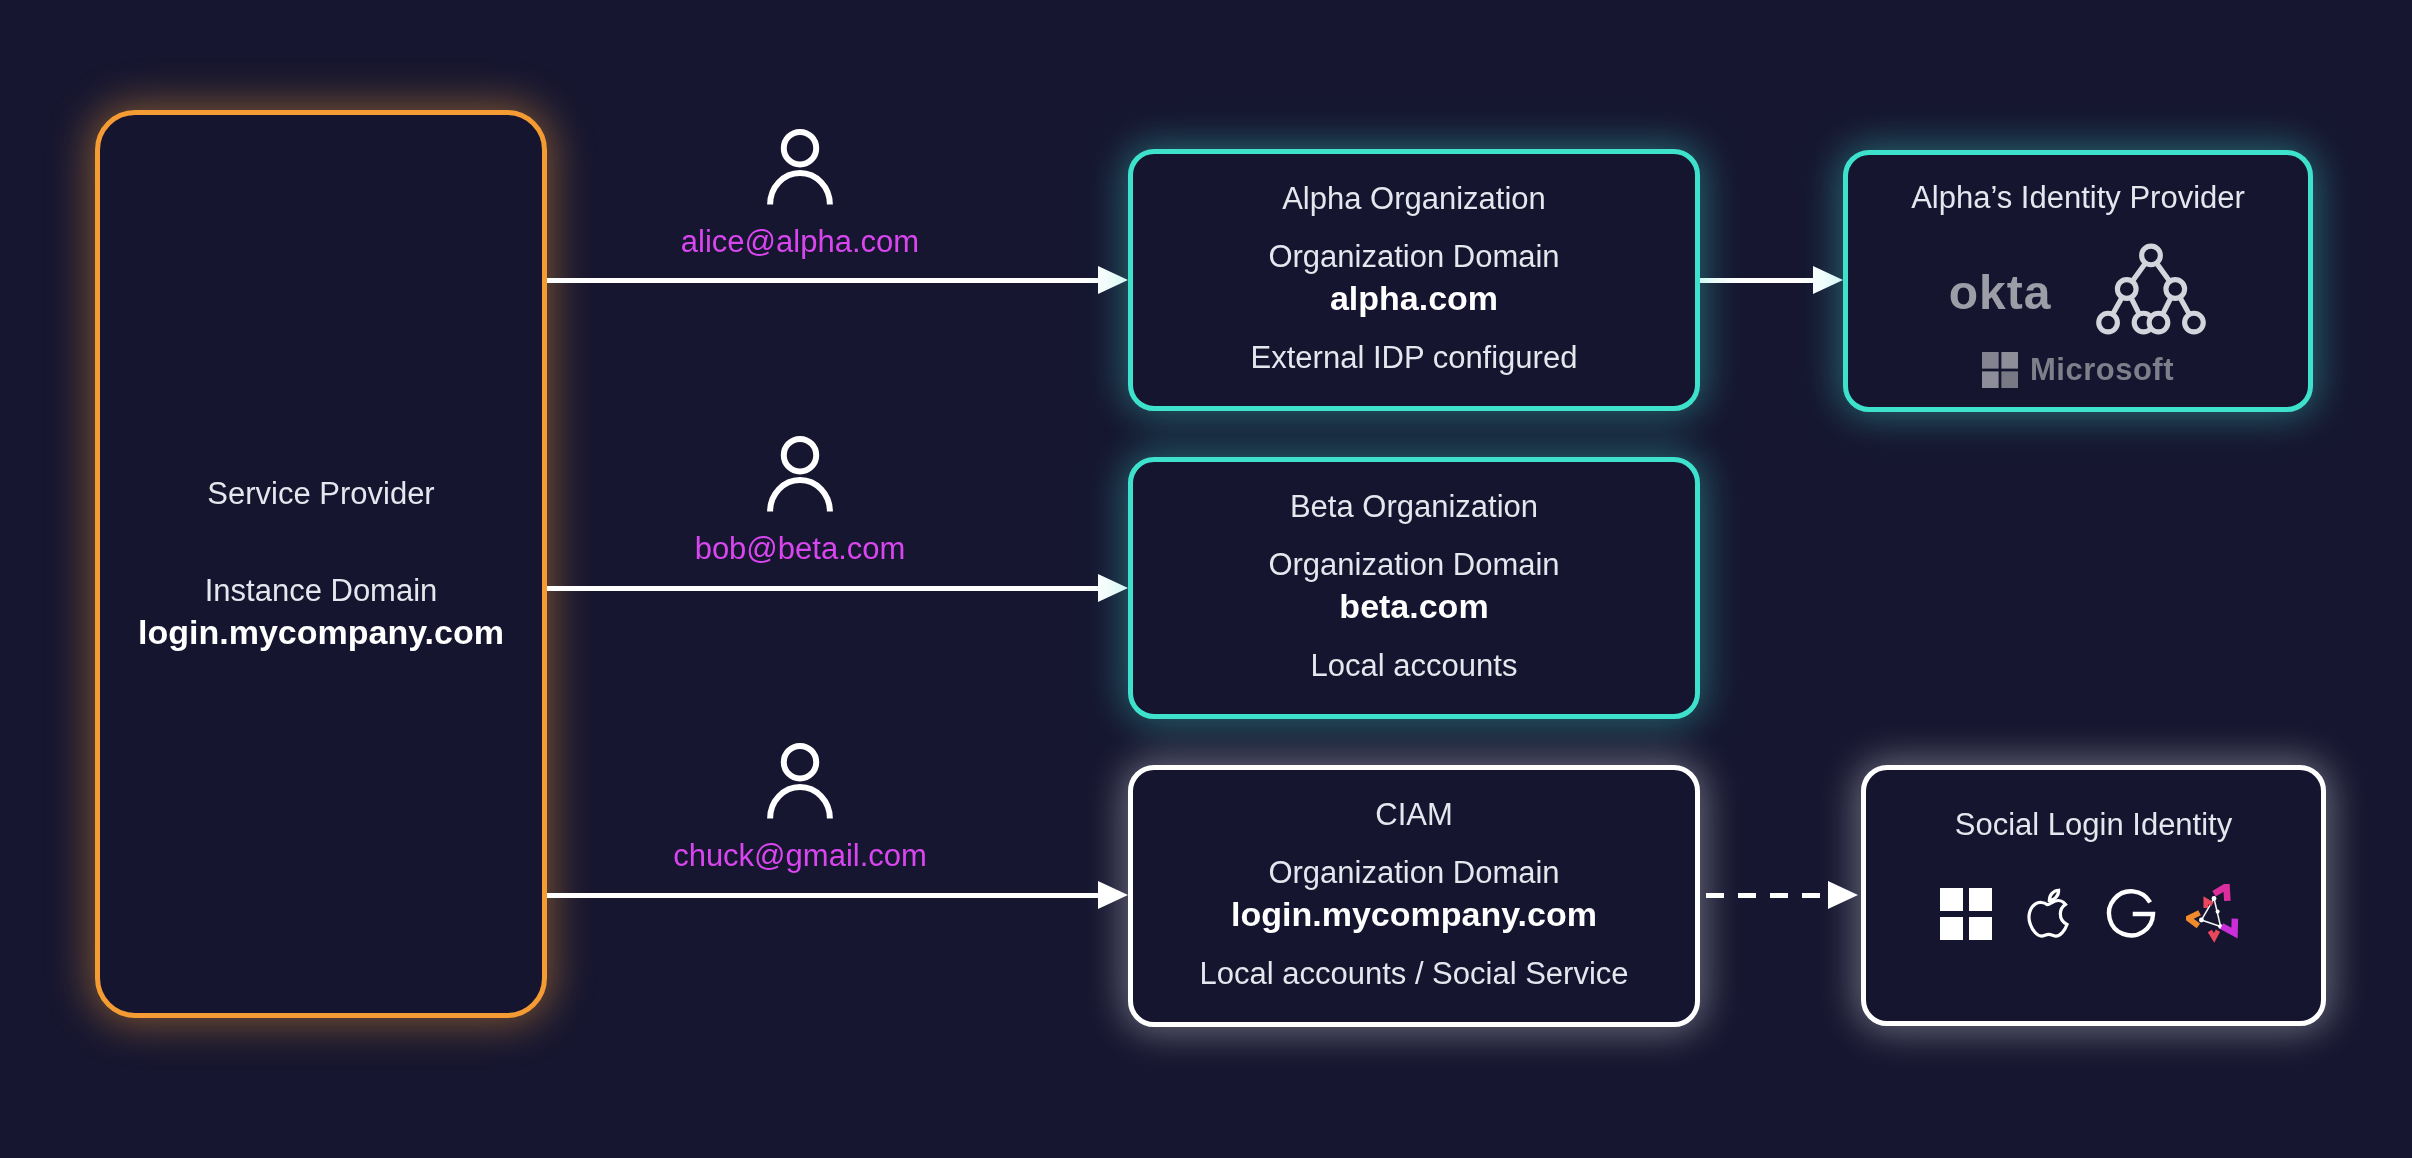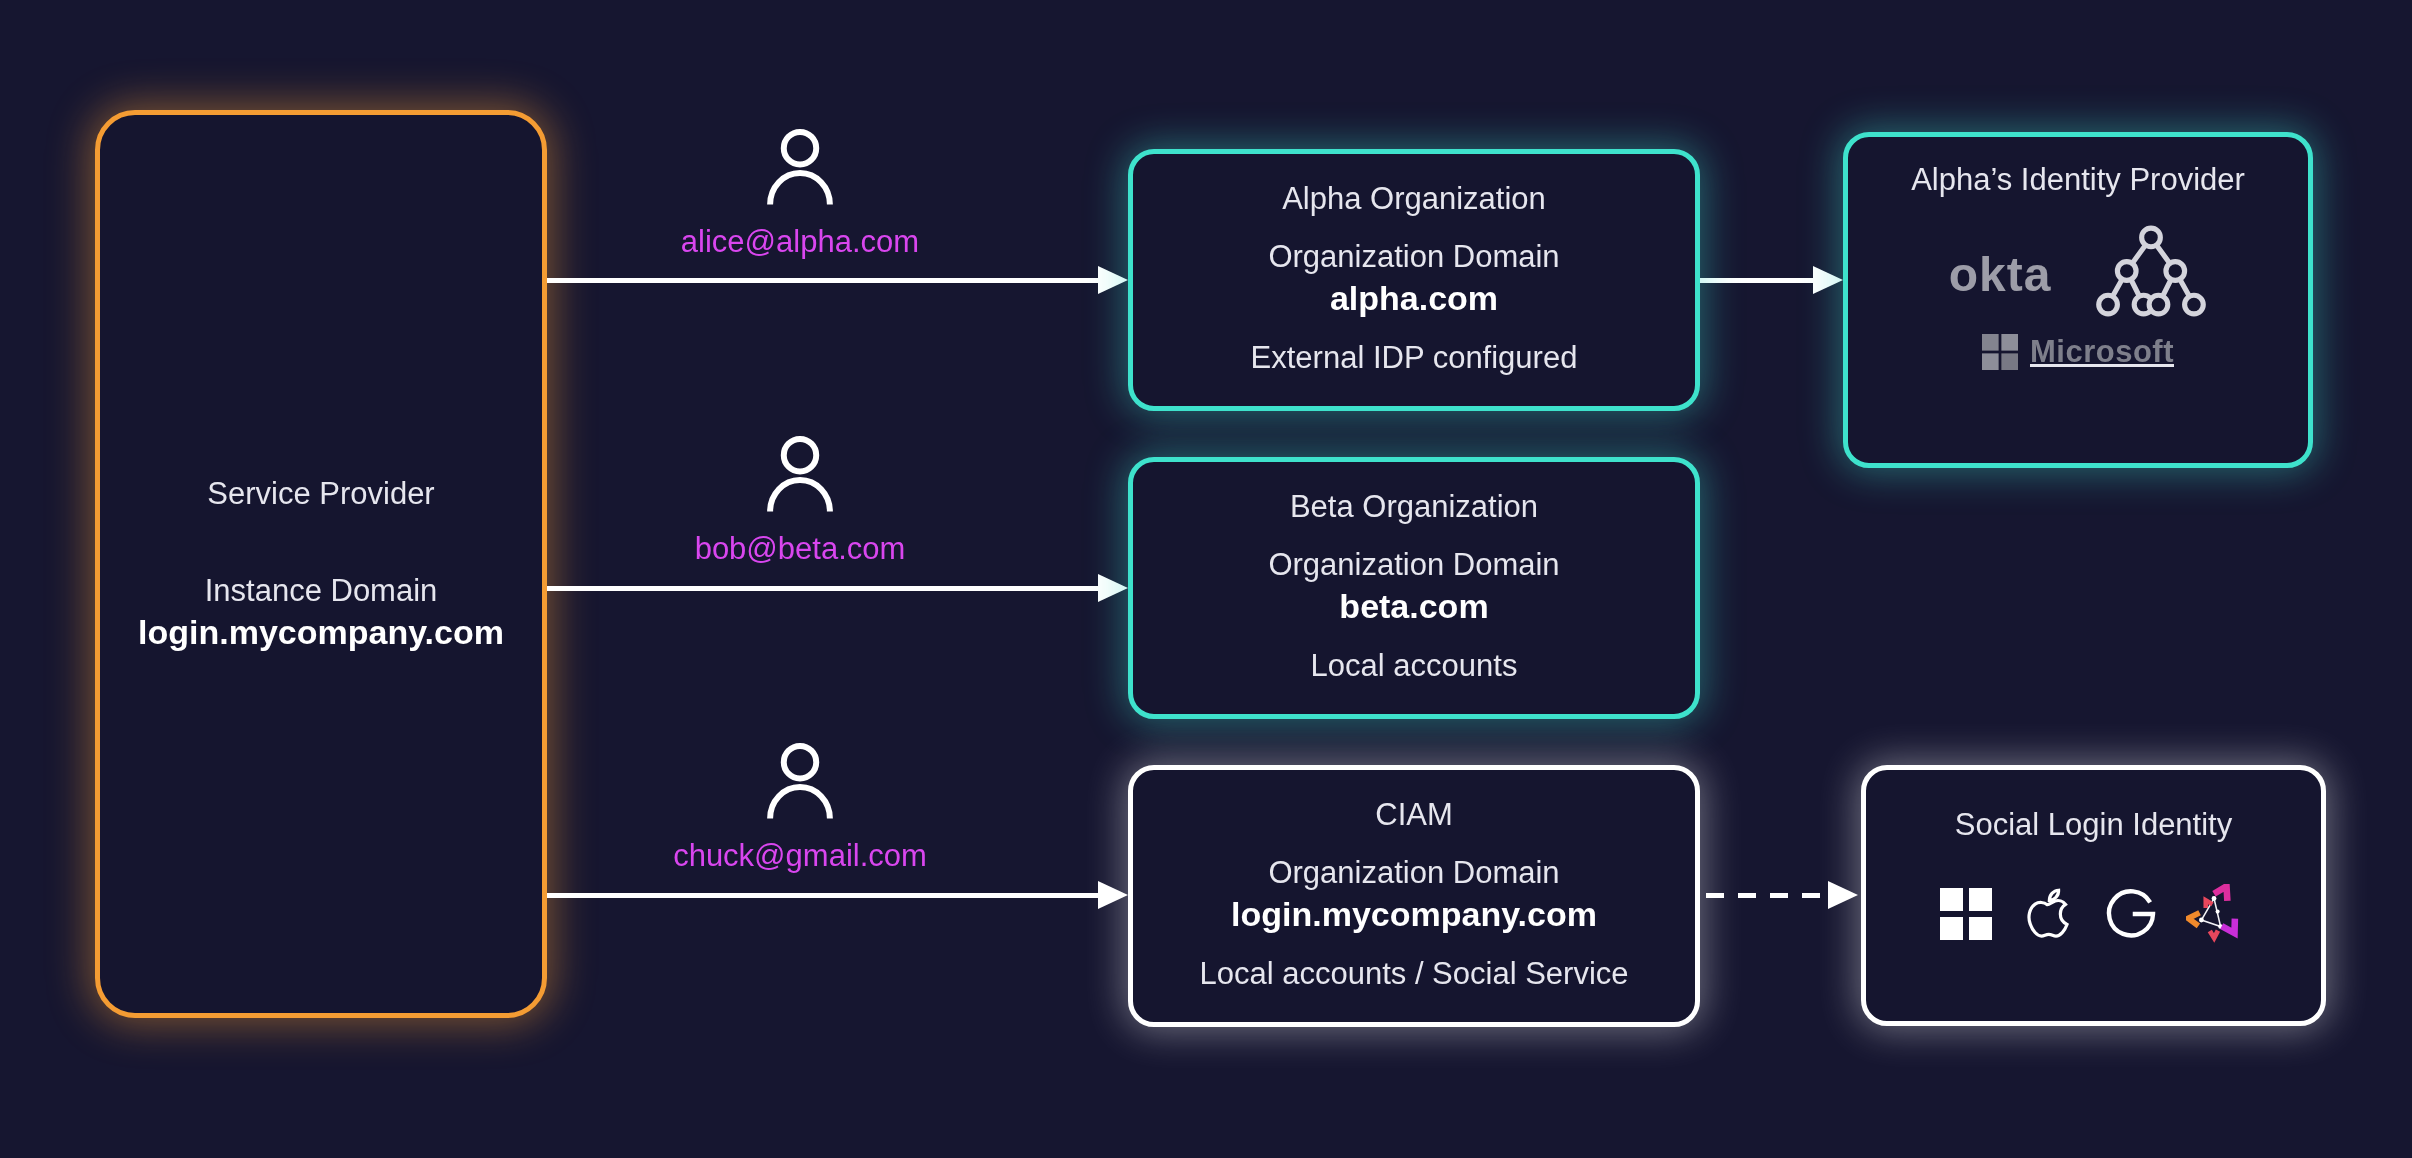--- a/index.html
+++ b/index.html
@@ -46,26 +46,26 @@
   #service-provider { left: 95px; top: 110px; width: 452px; height: 908px; justify-content: center; }
   #service-provider .sp-title { margin-bottom: 58px; }
 
   
   .org-box { left: 1128px; width: 572px; height: 262px; justify-content: space-between; padding: 26px 16px 28px; }
   #org-alpha { top: 149px; }
   #org-beta  { top: 457px; }
   #org-ciam  { top: 765px; }
 
   
-  #idp-box    { left: 1843px; top: 132px; width: 470px; height: 336px; padding: 24px 10px; justify-content: flex-start; }
+  #idp-box    { left: 1843px; top: 150px; width: 470px; height: 262px; padding: 24px 10px; justify-content: flex-start; }
   #social-box { left: 1861px; top: 765px; width: 465px; height: 261px; padding: 36px 10px; justify-content: flex-start; }
 
   .logo-row { display: flex; align-items: center; justify-content: center; }
   #idp-row-1 { margin-top: 22px; gap: 44px; }
-  #idp-row-2 { margin-top: 14px; gap: 12px; text-decoration: underline; }
+  #idp-row-2 { margin-top: 14px; gap: 12px; }
   .okta-word { font-size: 48px; font-weight: 700; color: #9D9DA8; letter-spacing: 1px; margin-top: 8px; }
   .ms-word   { font-size: 31px; font-weight: 600; color: #7E7F8B; letter-spacing: .5px; }
   #social-icons { margin-top: 38px; gap: 26px; }
 
   
   .user { position: absolute; left: 600px; width: 400px; display: flex; flex-direction: column; align-items: center; }
   #user-0 { top: 126px; }
   #user-1 { top: 433px; }
   #user-2 { top: 740px; }
   .user .email { margin-top: 16px; font-size: 31px; color: #d946ef; }

